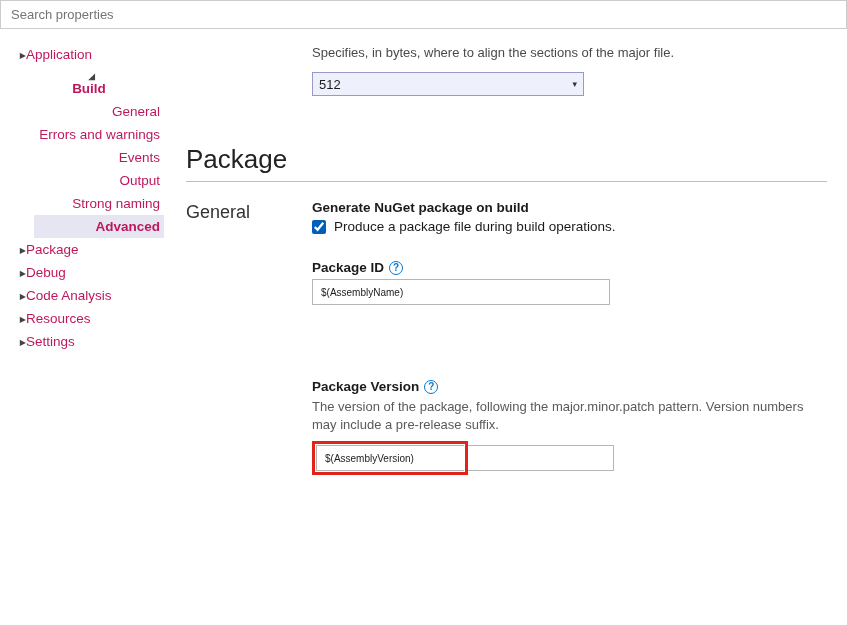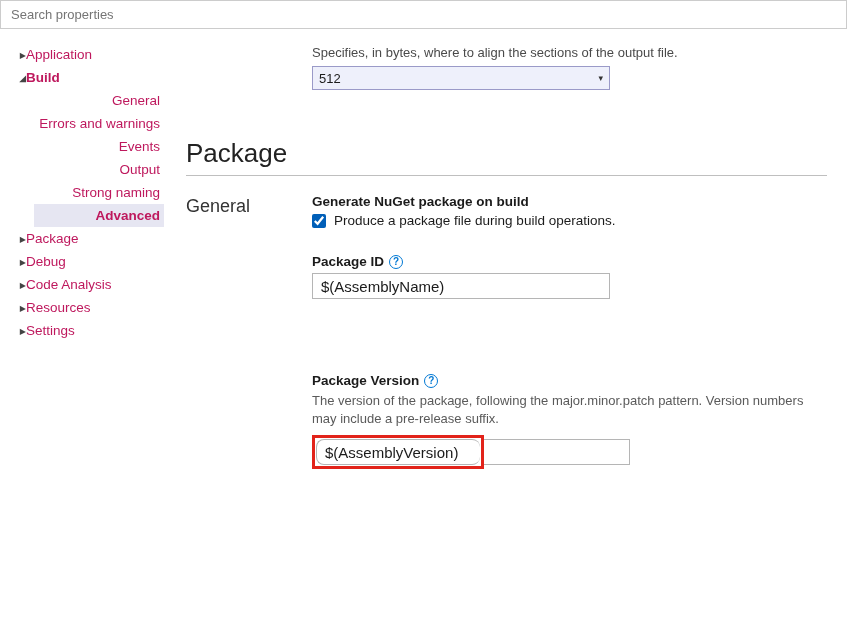--- a/index.html
+++ b/index.html
@@ -37,45 +37,45 @@
     padding: 4px 0;
     cursor: pointer;
   }
   .tree-item .caret {
     width: 12px;
     font-size: 10px;
     color: #444;
   }
   .caret-right::before { content: "▶"; font-size:8px; }
   .caret-down::before { content: "◢"; font-size:8px; }
-  .tree-item.bold { font-weight: 600; }
+  .tree-item.bold { font-weight: 600; flex-direction: column; }
   .subtree { padding-left: 20px; }
   .subtree .sub-item {
     padding: 4px 4px;
     cursor: pointer;
   }
   .sub-item.selected {
     background: #e6e6f2;
     font-weight: 600;
   }
   .content {
     flex: 1;
     padding: 0 20px 0 16px;
     overflow: hidden;
   }
   .desc-text {
     color: #4a4a4a;
     font-size: 13px;
     margin-top: 16px;
   }
   .dropdown {
-    margin-top: 6px;
+    margin-top: 12px;
     border: 1px solid #9a9ac8;
     background: #eef0fb;
-    width: 298px;
+    width: 272px;
     height: 24px;
     display: flex;
     align-items: center;
     justify-content: space-between;
     padding: 0 6px;
     font-size: 13px;
   }
   .dropdown .dd-arrow { font-size: 9px; color: #333; }
   h1.section-title {
     font-weight: 300;
@@ -132,33 +132,32 @@
     font-size: 13px;
     line-height: 1.35;
     margin-bottom: 8px;
     max-width: 510px;
   }
   .text-input {
     border: 1px solid #b5b5b5;
     width: 298px;
     height: 26px;
     padding: 2px 8px;
-    font-size: 15px;
+    font-size: 10px;
     font-family: inherit;
     color: #1b1b1b;
   }
   .highlight-box {
     border: 3px solid #e2231a;
     padding: 1px;
     display: inline-block;
   }
   .highlight-box .text-input {
-    width: 164px;
+    width: 148px;
     border-right: none;
-    border-radius: 8px;
   }
   .input-pair { display:flex; align-items:center;}
   .input-pair .tail {
     border:1px solid #b5b5b5;
     border-left:none;
     height:26px;
     width:146px;
   }
   .big-gap { height: 48px; }
 </style>
@@ -210,21 +209,21 @@
       <span class="caret caret-right"></span>
       <span>Settings</span>
     </div>
   </div>
 
   <div class="content">
 
     <div class="two-col">
       <div class="subhead"></div>
       <div class="fields">
-        <div class="desc-text">Specifies, in bytes, where to align the sections of the output file.</div>
+        <div class="desc-text">Specifies, in bytes, where to align the sections of the major file.</div>
         <div class="dropdown">
           <span>512</span>
           <span class="dd-arrow">▾</span>
         </div>
       </div>
     </div>
 
     <h1 class="section-title">Package</h1>
     <hr class="section-rule">
 

